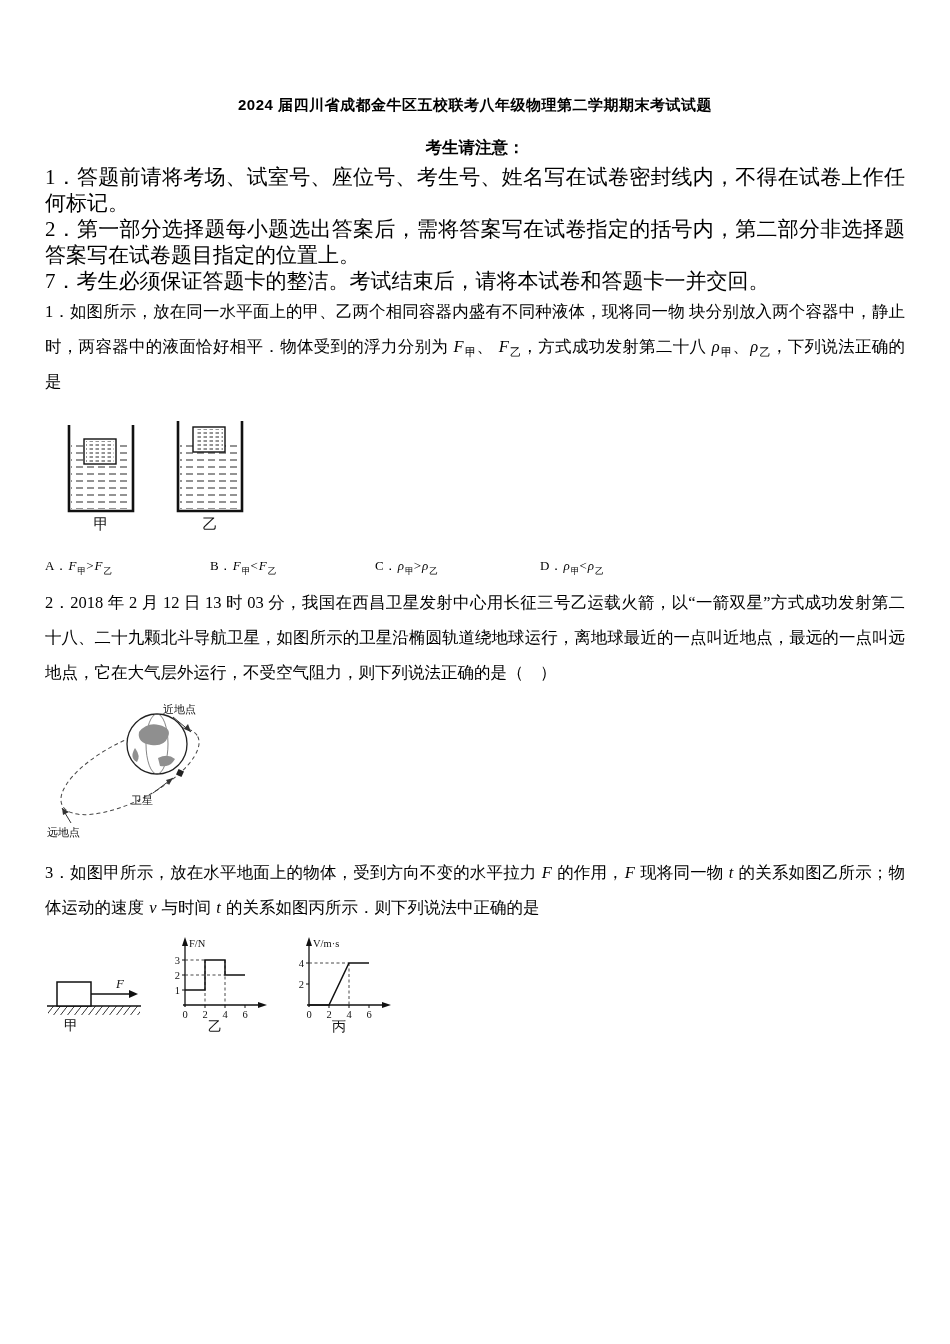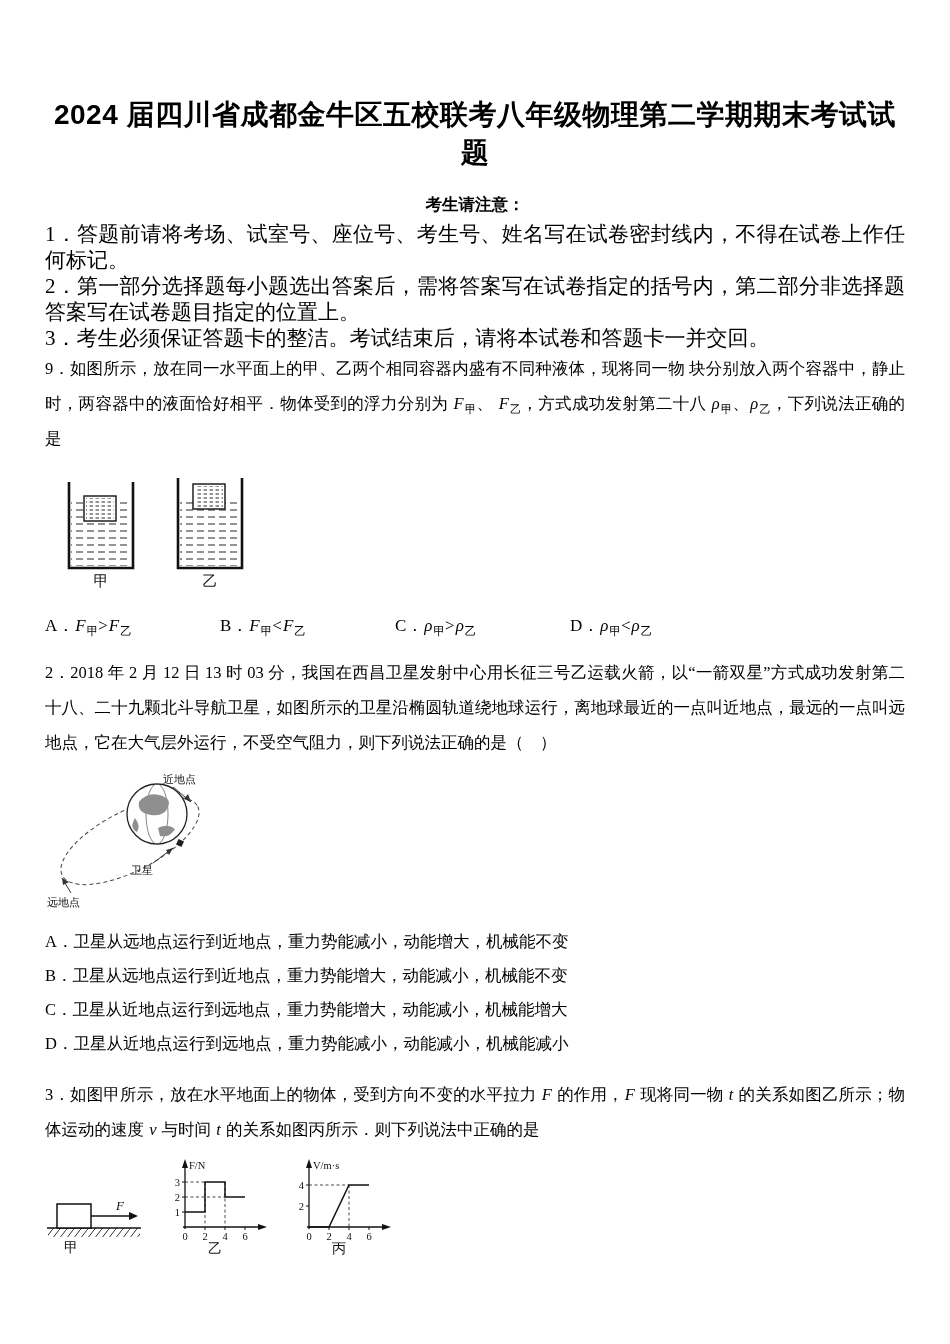--- a/index.html
+++ b/index.html
@@ -7,39 +7,39 @@
   body {
     width: 950px; height: 1344px;
     color: #000;
     font-family: "Liberation Serif", "DejaVu Serif", serif;
     overflow: hidden;
   }
   .page { padding: 96px 45px 0 45px; }
 
   .title {
     font-family: "Liberation Sans", "DejaVu Sans", sans-serif;
-    font-size: 28px; font-weight: 700;
+    font-size: 15px; font-weight: 700;
     text-align: center;
     margin-bottom: 22px;
     letter-spacing: 0.5px;
   }
 
   .notice-heading { font-size: 16.5px; font-weight: 700; margin-bottom: 5px; text-align: center; }
   .notice-item { font-size: 21px; line-height: 26px; text-align: justify; }
 
   .section-heading { font-size: 16.5px; font-weight: 700; margin: 34px 0 10px 0; }
 
   .stem { font-size: 16.5px; line-height: 35px; text-align: justify; }
   .var { font-style: italic; font-family: "Liberation Serif", serif; padding: 0 1px; }
   sub { font-size: 0.68em; line-height: 0; }
 
   .fig-beakers { margin: 16px 0 20px 8px; }
   .fig-orbit   { margin: 6px 0 10px 0; }
 
-  .options-row { display: flex; font-size: 17px; margin: 14px 0 18px 0; gap: 10px; }
+  .options-row { display: flex; font-size: 13px; margin: 14px 0 10px 0; }
   .options-row .opt { width: 165px; }
   .options-row .opt:last-child { width: auto; }
 
   .options-col { margin: 6px 0 16px 0; }
   .option-line { font-size: 16.5px; line-height: 34px; }
 
   .figure-row { display: flex; align-items: flex-end; gap: 16px; margin: 8px 0 0 0; }
 
   svg text { fill: #111; font-family: "Liberation Serif", "DejaVu Serif", serif; }
 </style>
@@ -47,26 +47,26 @@
 <body>
 
 <div class="page">
 
   <h1 class="title">2024 届四川省成都金牛区五校联考八年级物理第二学期期末考试试题</h1>
 
   <section>
     <p class="notice-heading">考生请注意：</p>
     <p class="notice-item">1．答题前请将考场、试室号、座位号、考生号、姓名写在试卷密封线内，不得在试卷上作任何标记。</p>
     <p class="notice-item">2．第一部分选择题每小题选出答案后，需将答案写在试卷指定的括号内，第二部分非选择题答案写在试卷题目指定的位置上。</p>
-    <p class="notice-item">3．考生必须保证答题卡的整洁。考试结束后，请将本试卷和答题卡一并交回。</p>
+    <p class="notice-item">7．考生必须保证答题卡的整洁。考试结束后，请将本试卷和答题卡一并交回。</p>
   </section>
 
 
   <div>
-    <p class="stem"><span>9．如图所示，放在同一水平面上的甲、乙两个相同容器内盛有不同种液体，现将同一物 块分别放入两个容器中，静止时，两容器中的液面恰好相平．物体受到的浮力分别为 </span><span class="var">F</span><sub>甲</sub><span>、 </span><span class="var">F</span><sub>乙</sub><span>，方式成功发射第二十八 </span><span class="var">ρ</span><sub>甲</sub><span>、</span><span class="var">ρ</span><sub>乙</sub><span>，下列说法正确的是</span></p>
+    <p class="stem"><span>1．如图所示，放在同一水平面上的甲、乙两个相同容器内盛有不同种液体，现将同一物 块分别放入两个容器中，静止时，两容器中的液面恰好相平．物体受到的浮力分别为 </span><span class="var">F</span><sub>甲</sub><span>、 </span><span class="var">F</span><sub>乙</sub><span>，方式成功发射第二十八 </span><span class="var">ρ</span><sub>甲</sub><span>、</span><span class="var">ρ</span><sub>乙</sub><span>，下列说法正确的是</span></p>
 
     <div class="fig-beakers">
       <svg width="215" height="118" viewBox="0 0 215 118">
         <defs>
           <pattern id="liqPat" width="11" height="7" patternUnits="userSpaceOnUse">
             <line x1="1" y1="3" x2="8" y2="3" stroke="#3a3a3a" stroke-width="1.1"></line>
           </pattern>
           <pattern id="blkPat" width="6" height="4" patternUnits="userSpaceOnUse">
             <line x1="0.5" y1="2" x2="4" y2="2" stroke="#2a2a2a" stroke-width="1"></line>
           </pattern>
@@ -115,26 +115,20 @@
         <text x="118" y="17" font-size="11">近地点</text>
         <line x1="108" y1="97" x2="128" y2="82" stroke="#333" stroke-width="1"></line>
         <polygon points="128,82 121,84 124,89" fill="#333"></polygon>
         <text x="86" y="108" font-size="11">卫星</text>
         <line x1="26" y1="127" x2="17" y2="112" stroke="#333" stroke-width="1"></line>
         <polygon points="17,112 18,119 24,116" fill="#333"></polygon>
         <text x="2" y="140" font-size="11">远地点</text>
       </svg>
     </div>
 
-    <div class="options-col">
-      <p class="option-line">A．卫星从远地点运行到近地点，重力势能减小，动能增大，机械能不变</p>
-      <p class="option-line">B．卫星从远地点运行到近地点，重力势能增大，动能减小，机械能不变</p>
-      <p class="option-line">C．卫星从近地点运行到远地点，重力势能增大，动能减小，机械能增大</p>
-      <p class="option-line">D．卫星从近地点运行到远地点，重力势能减小，动能减小，机械能减小</p>
-    </div>
   </div>
 
   <div>
     <p class="stem"><span>3．如图甲所示，放在水平地面上的物体，受到方向不变的水平拉力 </span><span class="var">F</span><span> 的作用，</span><span class="var">F</span><span> 现将同一物 </span><span class="var">t</span><span> 的关系如图乙所示；物体运动的速度 </span><span class="var">v</span><span> 与时间 </span><span class="var">t</span><span> 的关系如图丙所示．则下列说法中正确的是</span></p>
 
     <div class="figure-row">
 
       <svg width="100" height="88" viewBox="0 0 100 88">
         <defs>
           <pattern id="groundPat" width="7" height="9" patternUnits="userSpaceOnUse">

